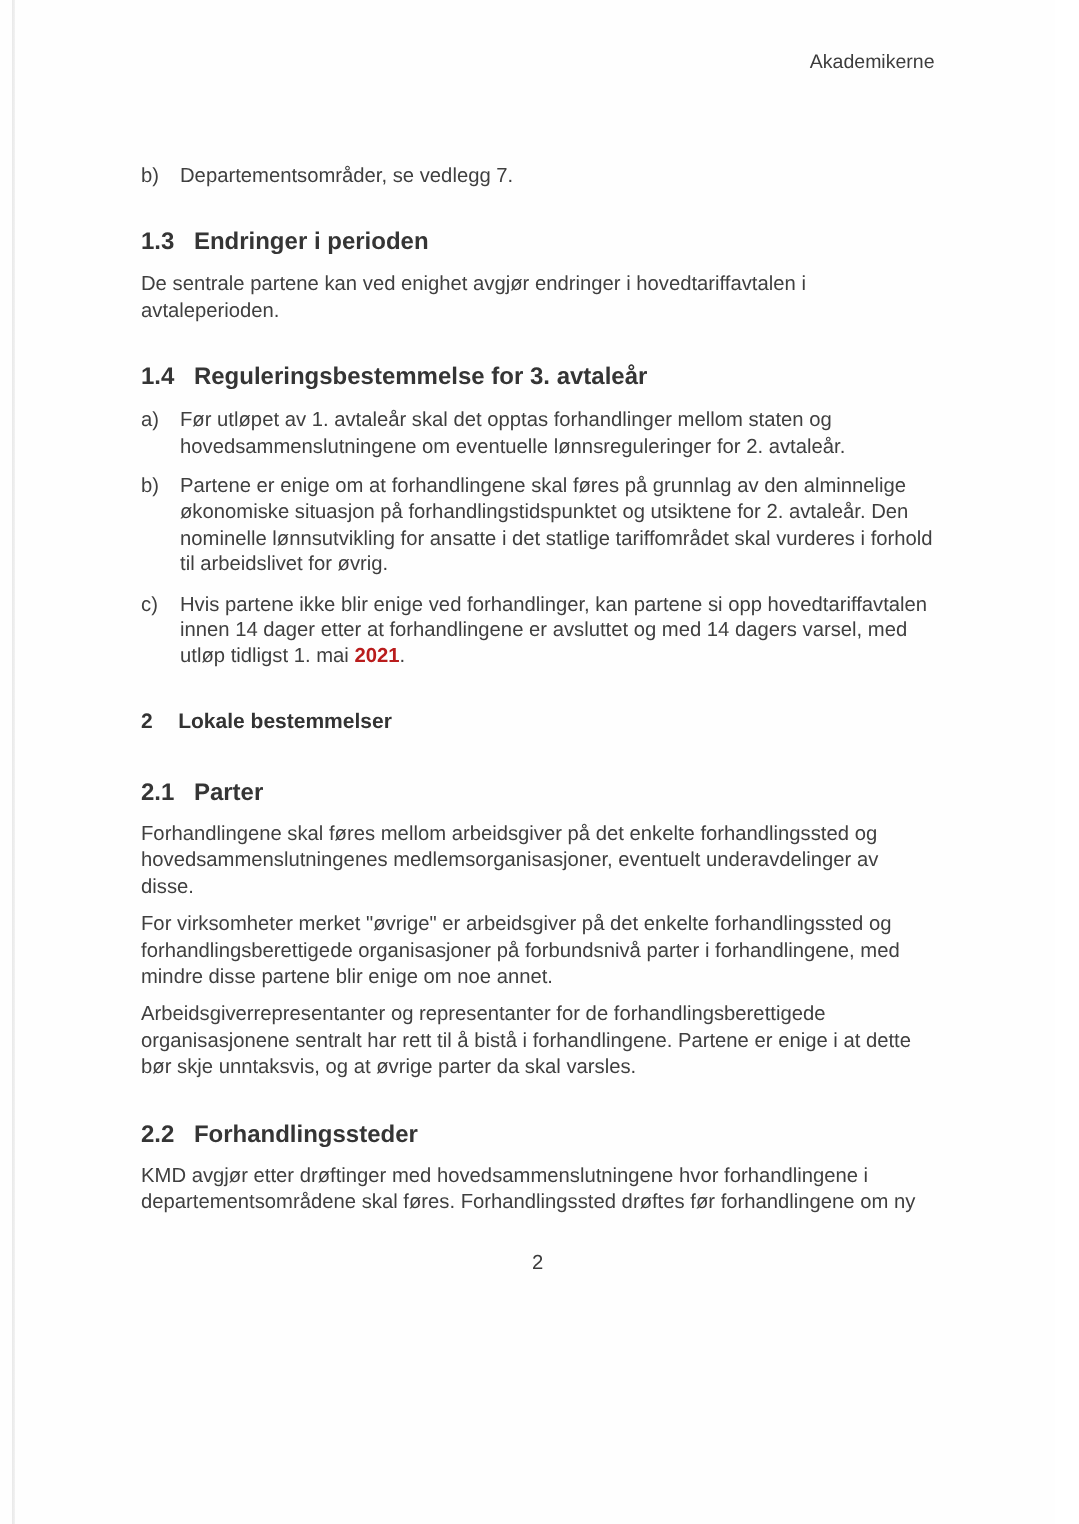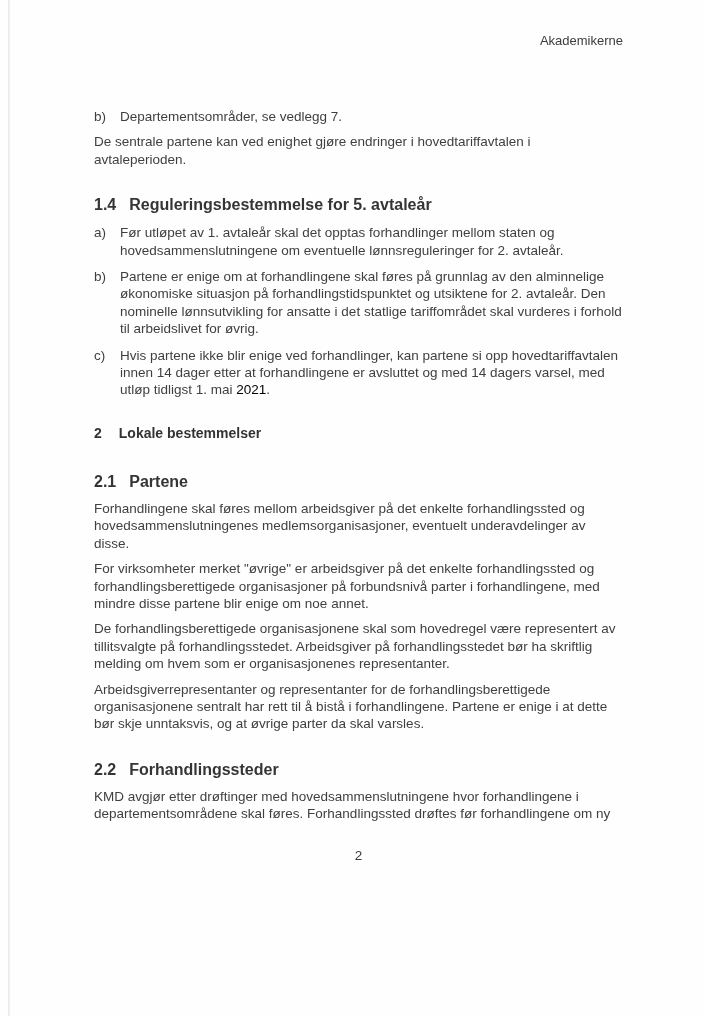--- a/index.html
+++ b/index.html
@@ -83,21 +83,21 @@
     line-height: 17.4px;
   }
 
   .list-block { margin-top: 1px; }
   .list-block .li-row { margin-top: 9px; }
 
   .mt-h14 { margin-top: 25px; }
   .mt-h21 { margin-top: 26px; }
   .mt-h22 { margin-top: 20px; }
 
-  .bold { font-weight: normal; color: #000000; }
+  .bold { font-weight: bold; color: #b91c1c; }
 
   .page-footer {
     margin-top: 25px;
     text-align: center;
     font-size: 13.5px;
     color: #3c3c3c;
   }
 </style>
 </head>
 <body>
@@ -109,24 +109,27 @@
 
     <div class="doc-header">
       <span>Akademikerne</span>
     </div>
 
     <div class="li-row lead-item">
       <span class="li-marker">b)</span>
       <span class="li-text">Departementsområder, se vedlegg 7.</span>
     </div>
 
-    <p class="body-p">De sentrale partene kan ved enighet gjøre endringer i hovedtariffavtalen i avtaleperioden.</p>
+    <h2 class="sec-h">
+      <span class="sec-num">1.3</span><span>Endringer i perioden</span>
+    </h2>
+    <p class="body-p">De sentrale partene kan ved enighet avgjør endringer i hovedtariffavtalen i avtaleperioden.</p>
 
     <h2 class="sec-h mt-h14">
-      <span class="sec-num">1.4</span><span>Reguleringsbestemmelse for 5. avtaleår</span>
+      <span class="sec-num">1.4</span><span>Reguleringsbestemmelse for 3. avtaleår</span>
     </h2>
 
     <div class="list-block">
       <div class="li-row">
         <span class="li-marker">a)</span>
         <span class="li-text">Før utløpet av 1. avtaleår skal det opptas forhandlinger mellom staten og hovedsammenslutningene om eventuelle lønnsreguleringer for 2. avtaleår.</span>
       </div>
       <div class="li-row">
         <span class="li-marker">b)</span>
         <span class="li-text">Partene er enige om at forhandlingene skal føres på grunnlag av den alminnelige økonomiske situasjon på forhandlingstidspunktet og utsiktene for 2. avtaleår. Den nominelle lønnsutvikling for ansatte i det statlige tariffområdet skal vurderes i forhold til arbeidslivet for øvrig.</span>
@@ -135,25 +138,24 @@
         <span class="li-marker">c)</span>
         <span class="li-text"><span>Hvis partene ikke blir enige ved forhandlinger, kan partene si opp hovedtariffavtalen innen 14 dager etter at forhandlingene er avsluttet og med 14 dagers varsel, med utløp tidligst 1. mai </span><span class="bold">2021</span><span>.</span></span>
       </div>
     </div>
 
     <h1 class="chap-h">
       <span class="sec-num">2</span><span>Lokale bestemmelser</span>
     </h1>
 
     <h2 class="sec-h mt-h21">
-      <span class="sec-num">2.1</span><span>Partene</span>
+      <span class="sec-num">2.1</span><span>Parter</span>
     </h2>
     <p class="body-p">Forhandlingene skal føres mellom arbeidsgiver på det enkelte forhandlingssted og hovedsammenslutningenes medlemsorganisasjoner, eventuelt underavdelinger av disse.</p>
     <p class="body-p">For virksomheter merket "øvrige" er arbeidsgiver på det enkelte forhandlingssted og forhandlingsberettigede organisasjoner på forbundsnivå parter i forhandlingene, med mindre disse partene blir enige om noe annet.</p>
-    <p class="body-p">De forhandlingsberettigede organisasjonene skal som hovedregel være representert av tillitsvalgte på forhandlingsstedet. Arbeidsgiver på forhandlingsstedet bør ha skriftlig melding om hvem som er organisasjonenes representanter.</p>
     <p class="body-p">Arbeidsgiverrepresentanter og representanter for de forhandlingsberettigede organisasjonene sentralt har rett til å bistå i forhandlingene. Partene er enige i at dette bør skje unntaksvis, og at øvrige parter da skal varsles.</p>
 
     <h2 class="sec-h mt-h22">
       <span class="sec-num">2.2</span><span>Forhandlingssteder</span>
     </h2>
     <p class="body-p">KMD avgjør etter drøftinger med hovedsammenslutningene hvor forhandlingene i departementsområdene skal føres. Forhandlingssted drøftes før forhandlingene om ny</p>
 
     <div class="page-footer">
       <span>2</span>
     </div>

